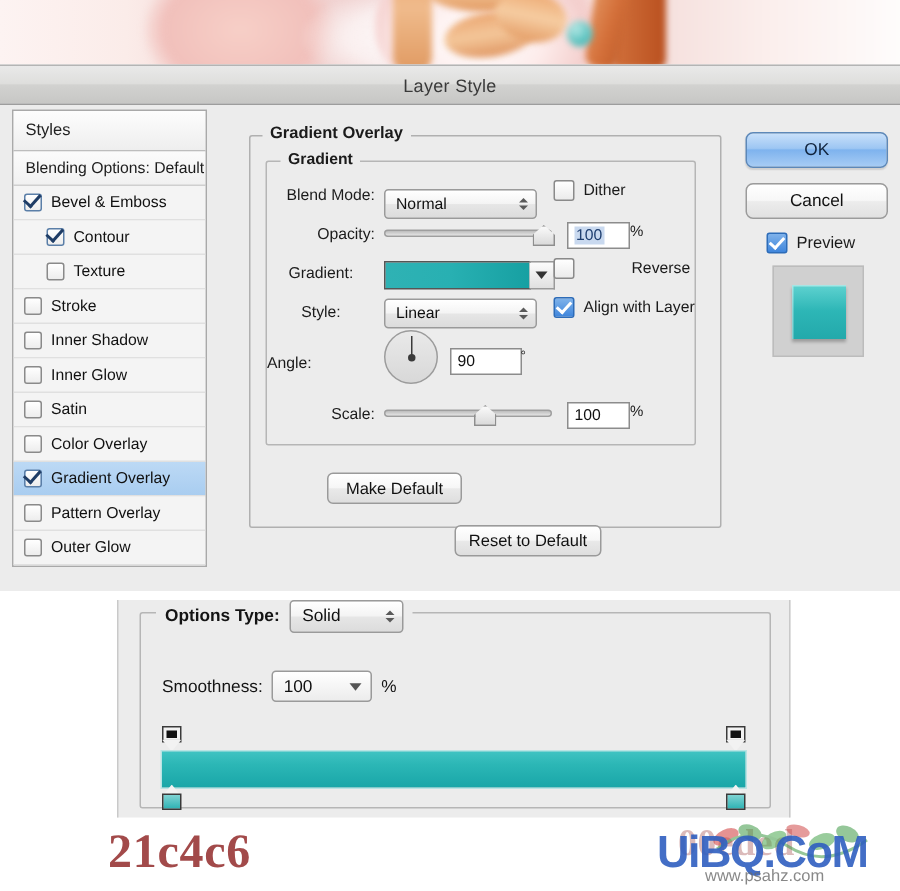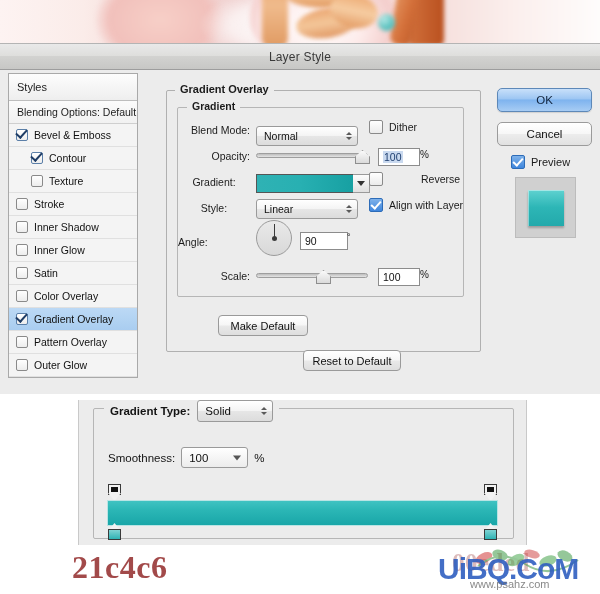--- a/index.html
+++ b/index.html
@@ -483,21 +483,21 @@
         <span class="sq"></span>
       </div>
     </div>
 
   </div>
 </div>
 
 <div id="grad-editor">
   <div id="ge-inner">
     <div id="ge-title">
-      <span>Gradient Type:</span>
+      <span>Options Type:</span>
       <span class="popup" style="width:74px;height:20px;font-weight:normal;">
         <span class="ptxt" style="font-size:11.5px;">Solid</span>
         <span class="arrows">
             <i class="up"></i>
             <i class="dn"></i>
           </span>
       </span>
     </div>
 
     <div id="smoothness-row">

